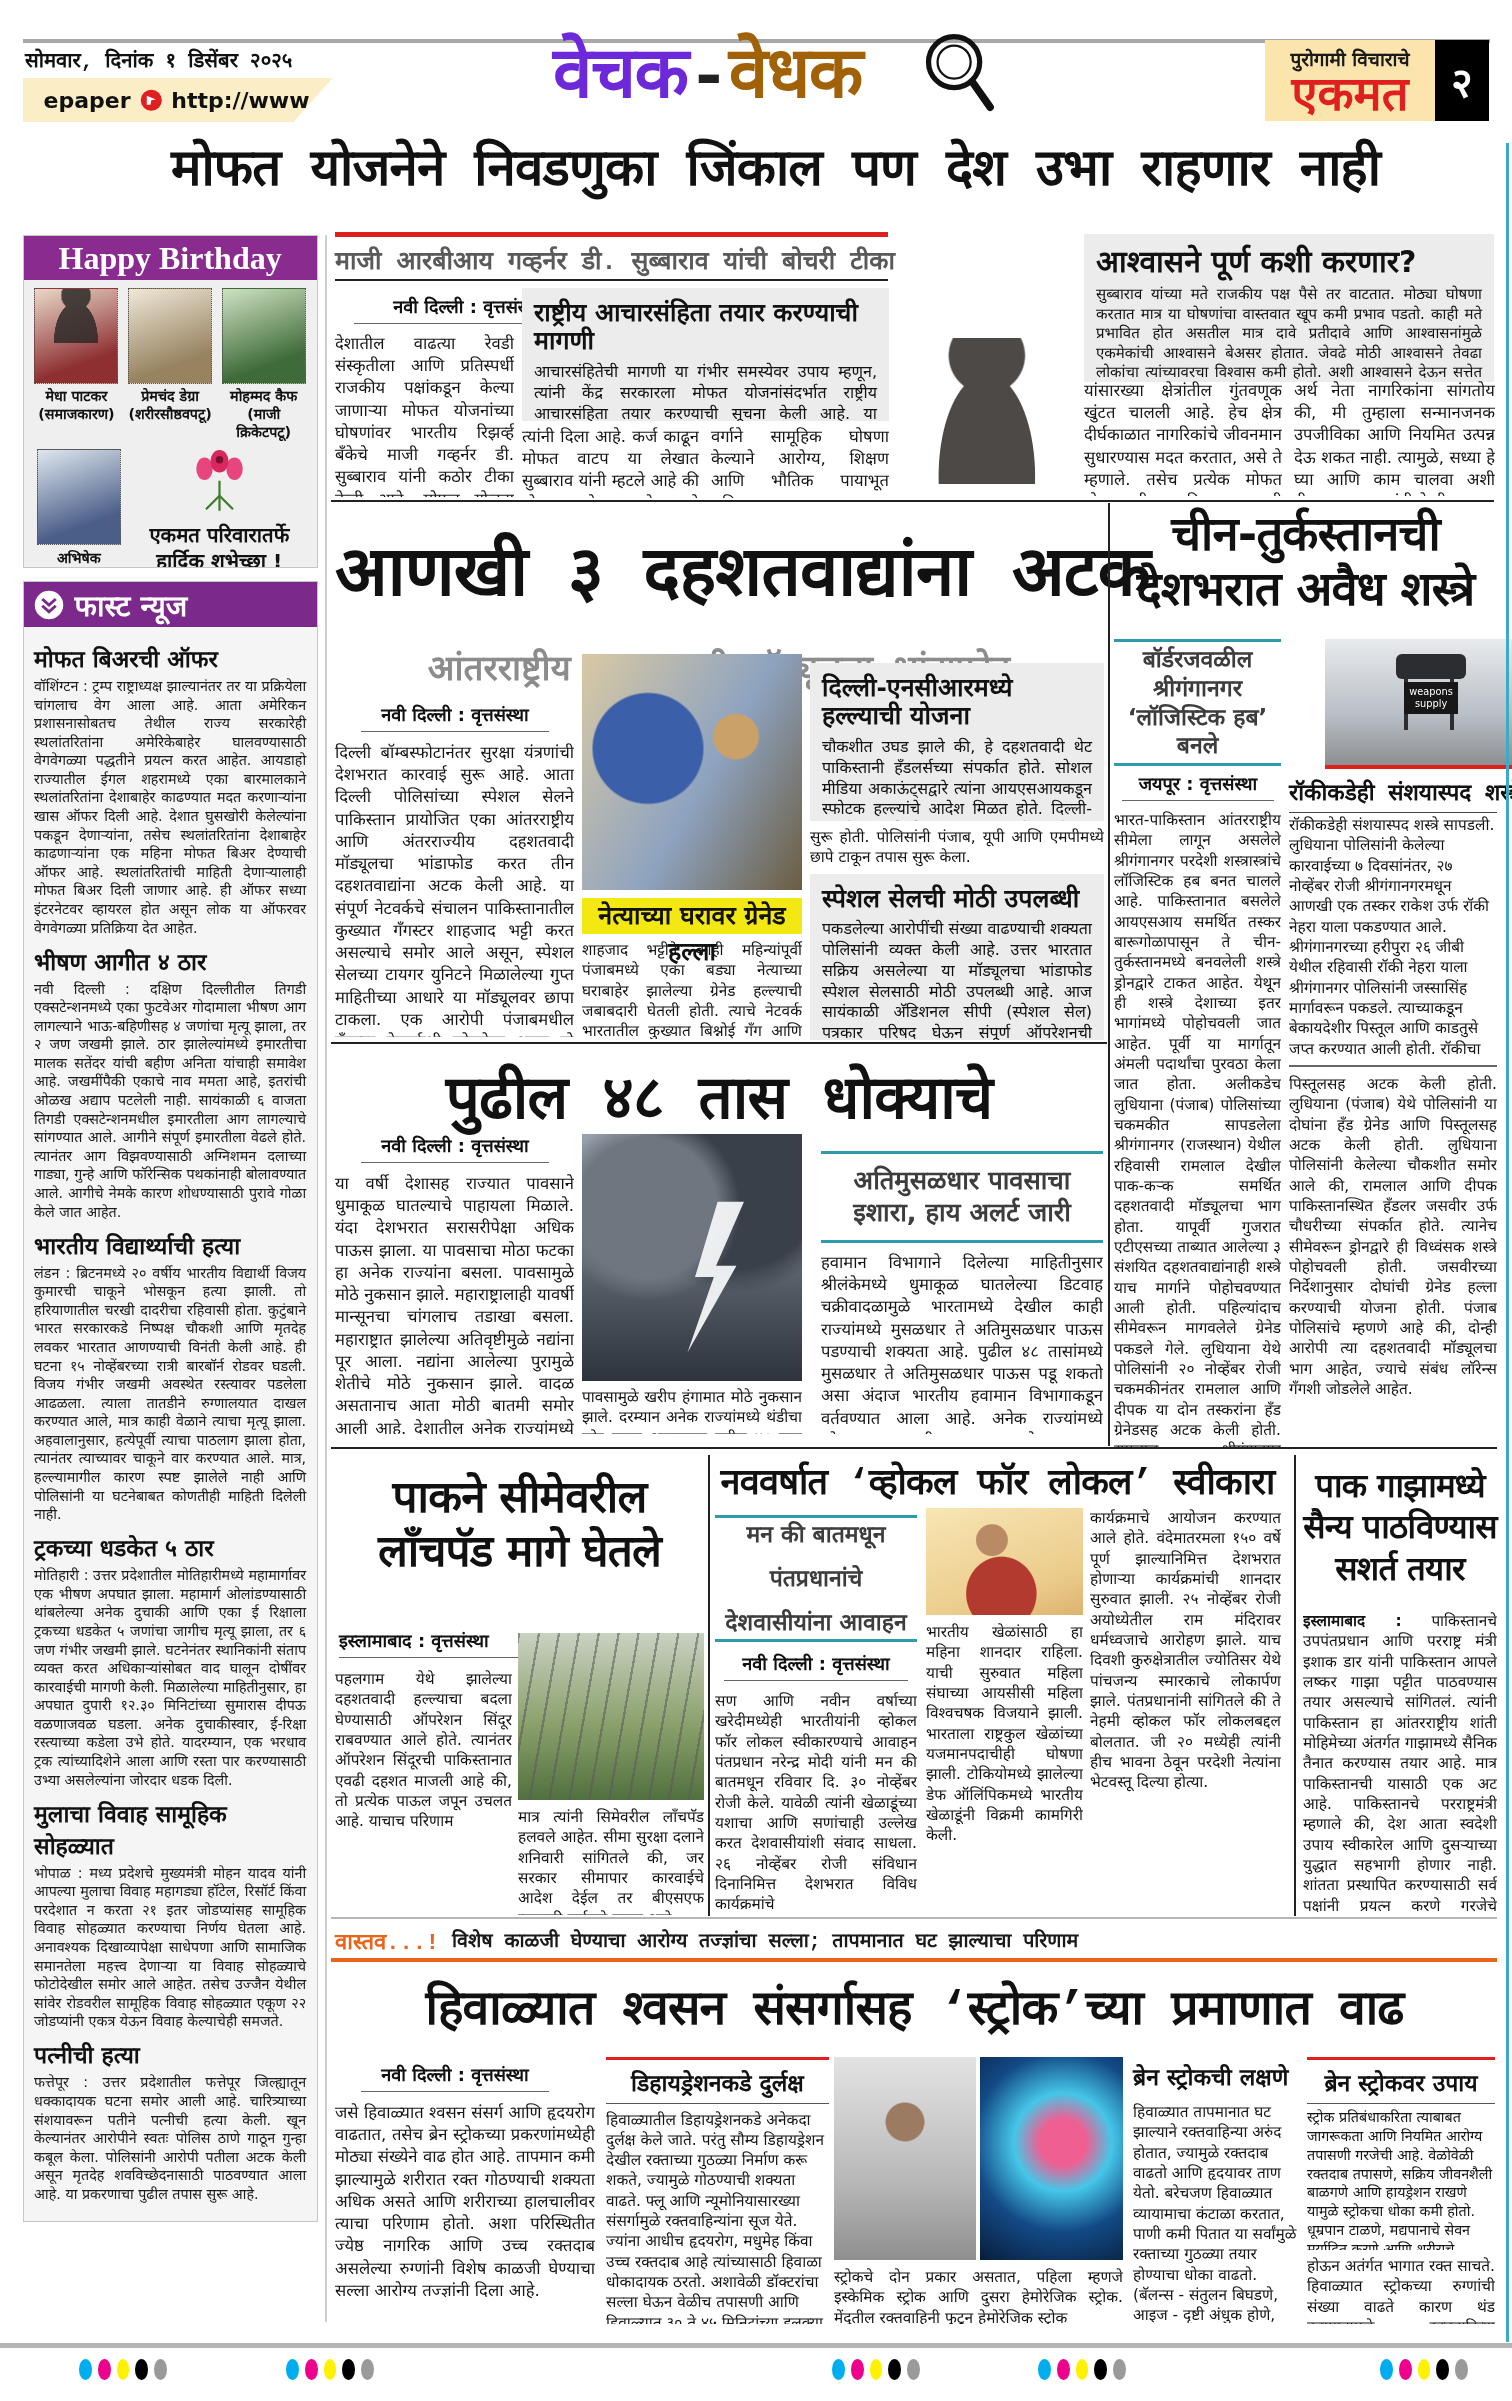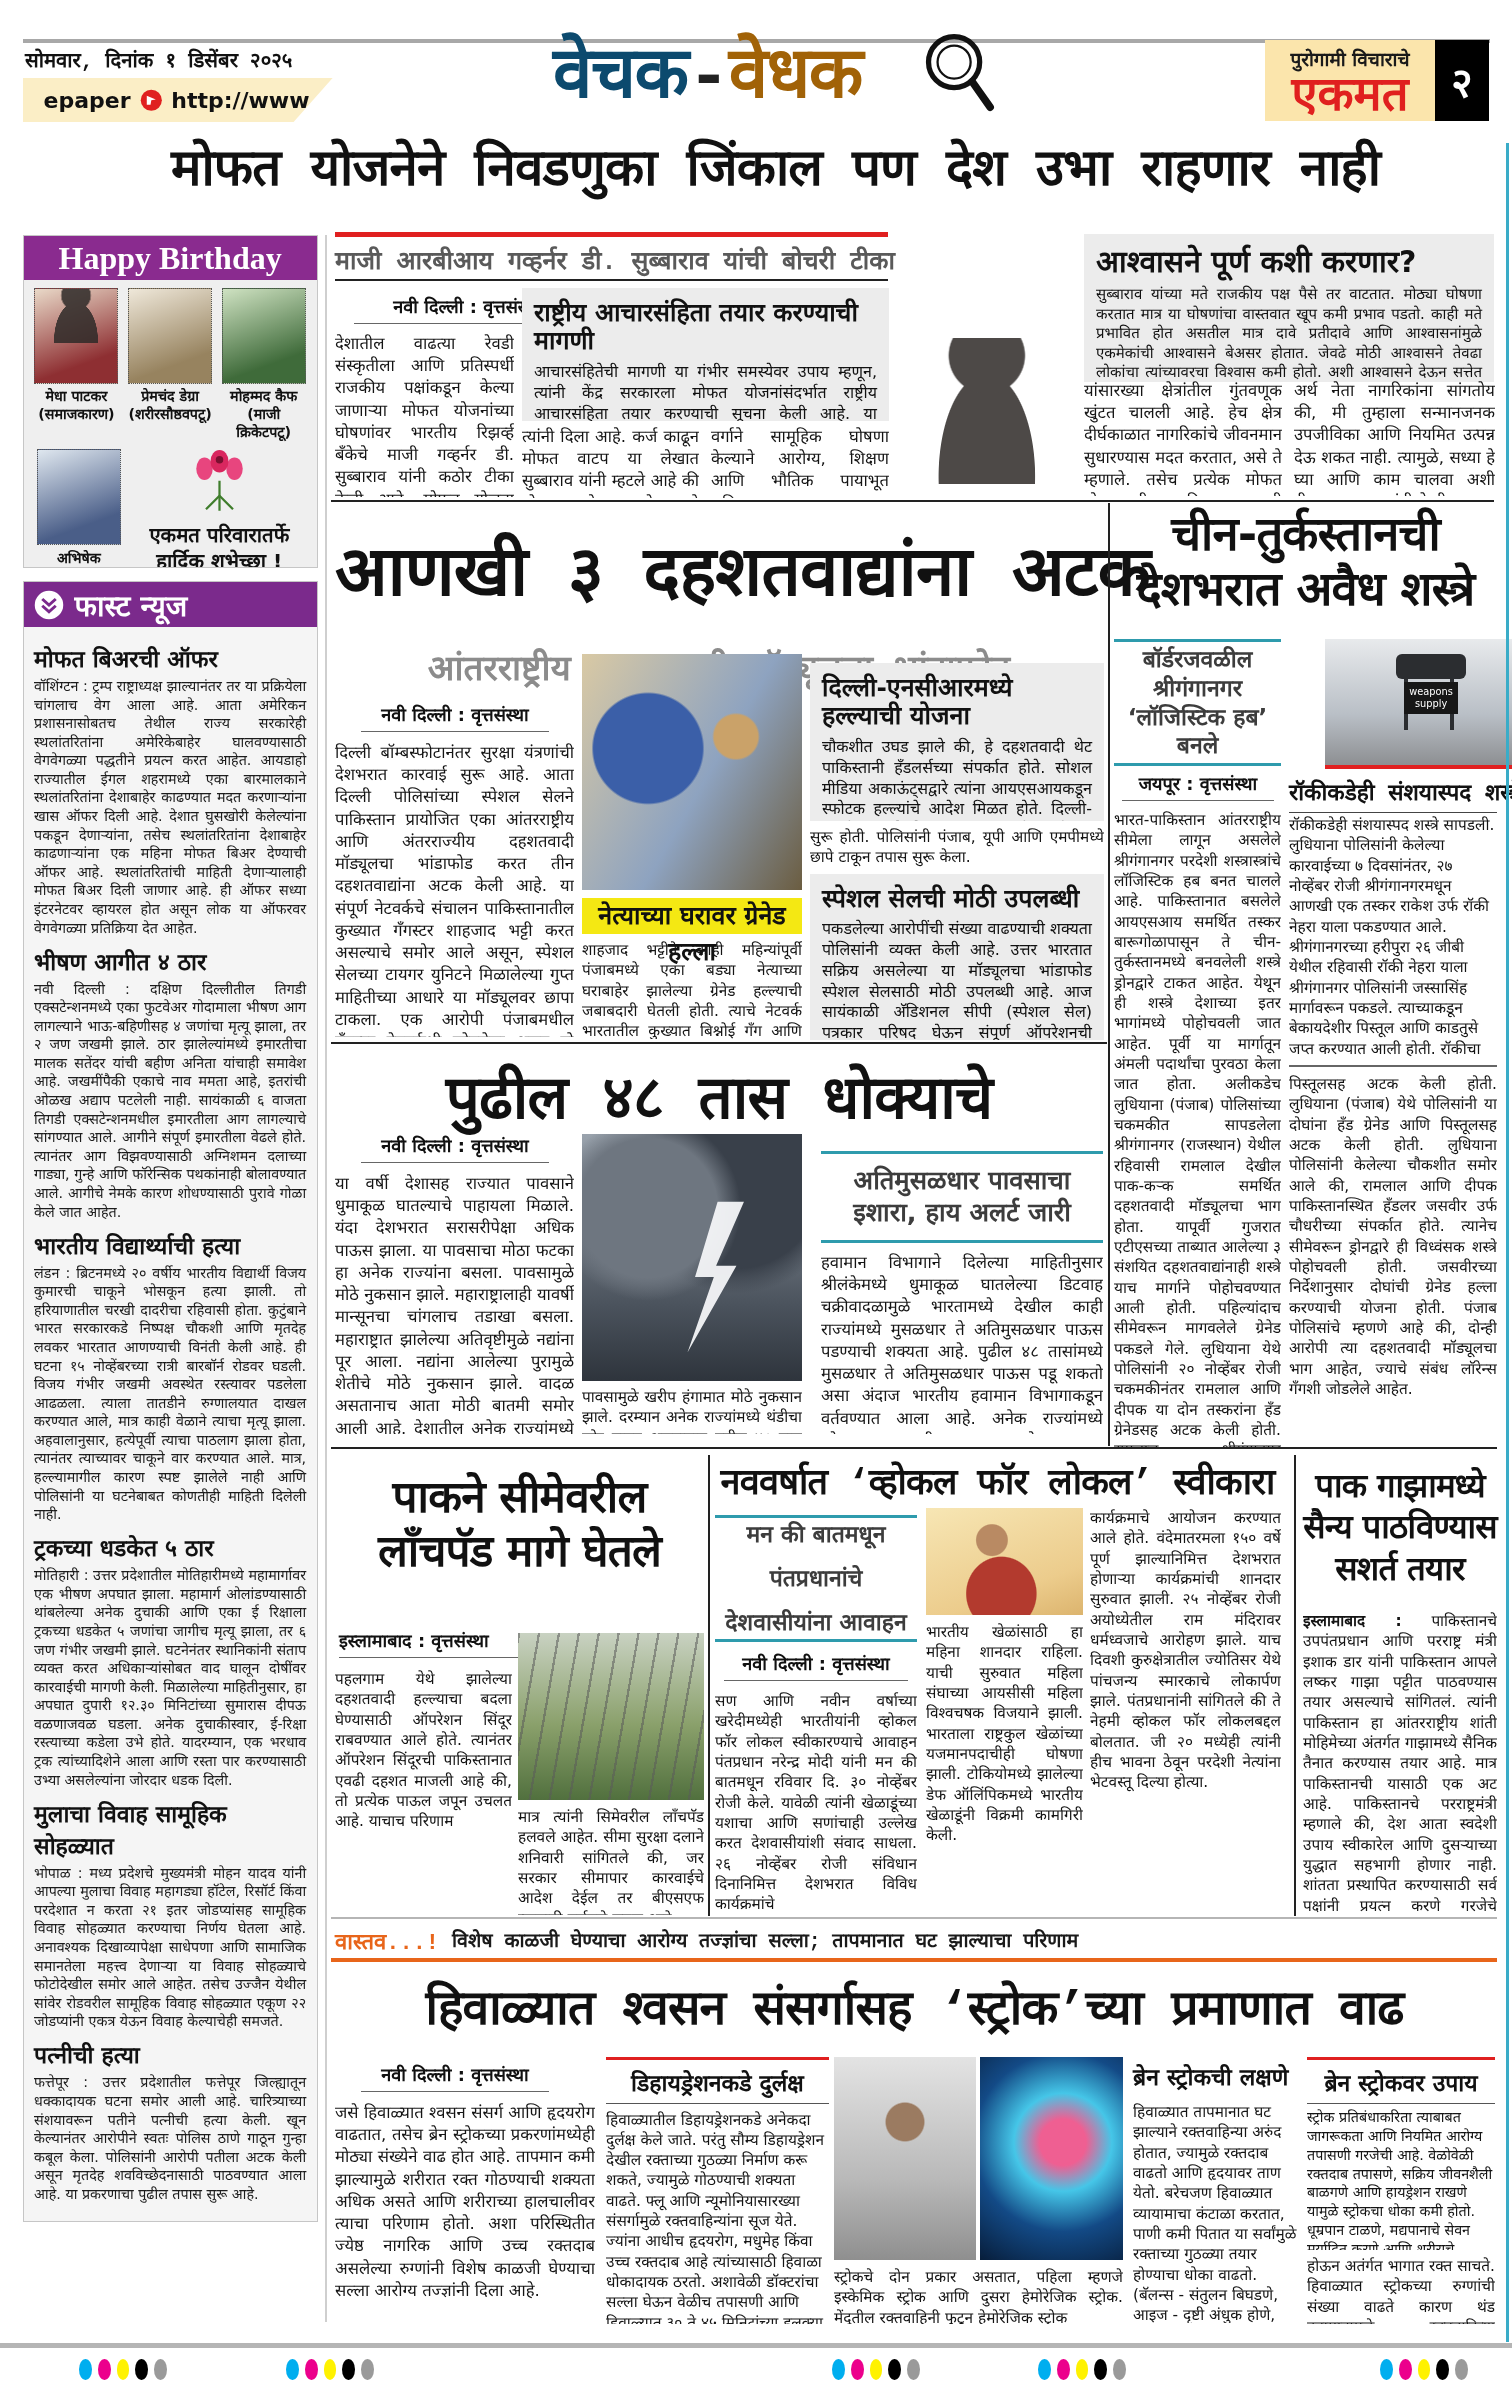--- a/index.html
+++ b/index.html
@@ -10,21 +10,21 @@
   .nowrap { white-space:nowrap;font-family:Liberation Mono, monospace; }
   .center { text-align:center; }
   .clip { overflow:hidden; }
 
   
   .top-rule { background:#a8a8a8; }
   .date-line { font-size:20.3px; font-weight:bold; }
   .epaper-strip { background:#FBEEC6; clip-path:polygon(0 0,100% 0,calc(100% - 39px) 100%,0 100%);
                   display:flex; align-items:center; gap:9px; padding-left:21px; font-size:22px; font-weight:bold; }
   .section-title { font-size:71px; font-weight:800; letter-spacing:-1.5px; }
-  .st-red { color:#0c4a6e; } .st-sep { color:#222; } .st-gray { color:#a16207; }
+  .st-red { color:#6d28d9; } .st-sep { color:#222; } .st-gray { color:#a16207; }
   .masthead { background:#FBE5AC; text-align:center; padding-top:6px; }
   .masthead .tag { font-size:19px; font-weight:bold; color:#1a1a1a; }
   .masthead .name { font-size:47px; font-weight:800; color:#E0201F; line-height:0.95; }
   .pageno { background:#000; color:#fff; font-size:41px; font-weight:bold; display:flex; align-items:center; justify-content:center; }
   .main-headline { font-size:51px; font-weight:800; letter-spacing:-0.8px; }
 
   
   .bday { background:#efefef; border:0.8px solid #c6c6c6; }
   .bday-head { background:#8A2B8F; color:#fff; font-family:"Liberation Serif", serif; font-weight:bold;
                font-size:32px; text-align:center; height:44px; line-height:44px; }

